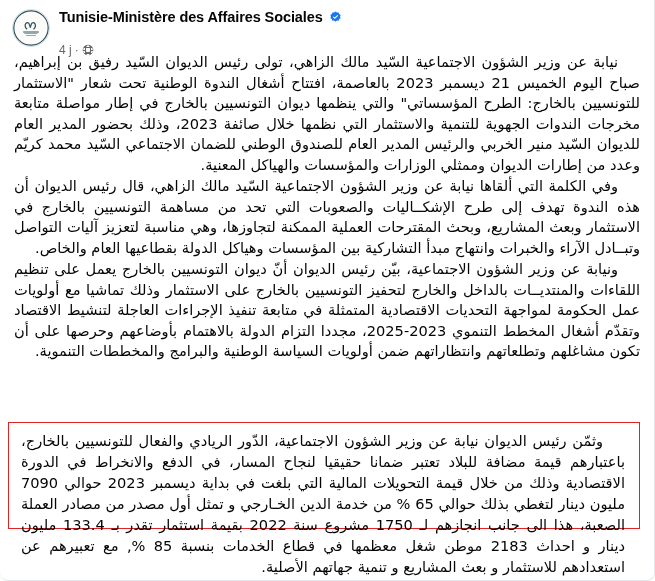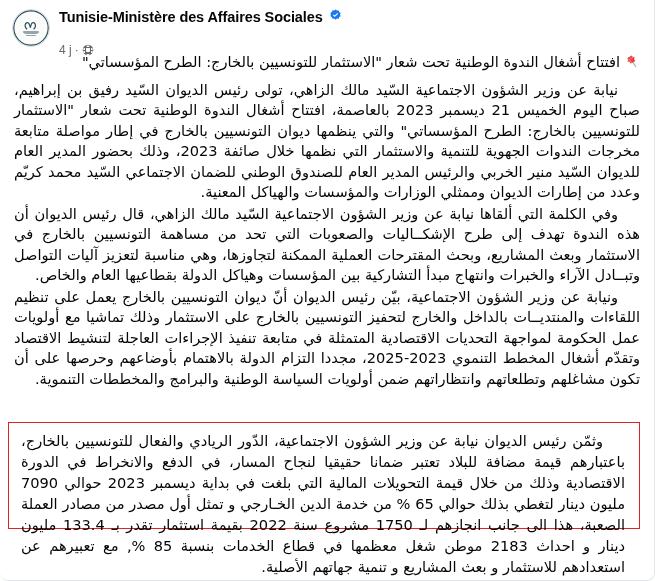--- a/index.html
+++ b/index.html
@@ -53,20 +53,21 @@
 
   .header-text {
     margin-left: 9px;
     display: flex;
     flex-direction: column;
     justify-content: flex-start;
     padding-top: 0px;
   }
   .name-row {
     display: flex;
+    align-items: center;
     line-height: 17px;
   }
   .page-name {
     font-size: 14.5px;
     font-weight: bold;
     color: #050505;
     letter-spacing: -0.1px;
     white-space: nowrap;
   }
   .verified-badge {
@@ -188,32 +189,20 @@
             <circle cx="8" cy="8" r="7.1" fill="#65676b"></circle>
             <path fill="#ffffff" d="M8 1.6c-.9 0-1.7 1-2.1 2.5h4.2C9.7 2.6 8.9 1.6 8 1.6zM5.6 5.2c-.15.85-.24 1.8-.24 2.8s.09 1.95.24 2.8h4.8c.15-.85.24-1.8.24-2.8s-.09-1.95-.24-2.8zm-1.45 0H2.35a6.4 6.4 0 00-.73 2.8h2.3c0-.98.08-1.93.23-2.8zm7.7 0c.15.87.23 1.82.23 2.8h2.3a6.4 6.4 0 00-.73-2.8zM1.62 9.2a6.4 6.4 0 00.73 2.8h1.8c-.15-.87-.23-1.82-.23-2.8zm10.53 0c0 .98-.08 1.93-.23 2.8h1.8a6.4 6.4 0 00.73-2.8zM5.9 13.4c.4 1.5 1.2 2.5 2.1 2.5s1.7-1 2.1-2.5z"></path>
           </svg>
         </span>
       </div>
     </div>
   </div>
 
   <div class="post-body">
 
-    <div class="para no-indent pin-line">
-      <span class="pin-icon">
-        <svg width="15" height="15" viewBox="0 0 16 16" aria-hidden="true">
-          <g transform="rotate(-32 8 8)">
-            <rect x="7.3" y="8.4" width="1.3" height="6.4" fill="#b0b4bb"></rect>
-            <rect x="5.1" y="2.0" width="5.7" height="2.5" rx="0.6" fill="#e5484d"></rect>
-            <path d="M4.0 4.5h8c.5 0 .6.5.3.8l-1.4 1.3v1.6c0 .5-.4.9-.9.9H6.0c-.5 0-.9-.4-.9-.9V6.6L3.7 5.3c-.3-.3-.2-.8.3-.8z" fill="#f03e3e"></path>
-            <rect x="6.0" y="4.6" width="1.1" height="4.1" fill="#ff8787" opacity="0.85"></rect>
-          </g>
-        </svg>
-      </span><span>افتتاح أشغال الندوة الوطنية تحت شعار "الاستثمار للتونسيين بالخارج: الطرح المؤسساتي"</span>
-    </div>
 
     <p class="para">نيابة عن وزير الشؤون الاجتماعية السّيد مالك الزاهي، تولى رئيس الديوان السّيد رفيق بن إبراهيم، صباح اليوم الخميس 21 ديسمبر 2023 بالعاصمة، افتتاح أشغال الندوة الوطنية تحت شعار "الاستثمار للتونسيين بالخارج: الطرح المؤسساتي" والتي ينظمها ديوان التونسيين بالخارج في إطار مواصلة متابعة مخرجات الندوات الجهوية للتنمية والاستثمار التي نظمها خلال صائفة 2023، وذلك بحضور المدير العام للديوان السّيد منير الخربي والرئيس المدير العام للصندوق الوطني للضمان الاجتماعي السّيد محمد كريّم وعدد من إطارات الديوان وممثلي الوزارات والمؤسسات والهياكل المعنية.</p>
     <p class="para">وفي الكلمة التي ألقاها نيابة عن وزير الشؤون الاجتماعية السّيد مالك الزاهي، قال رئيس الديوان أن هذه الندوة تهدف إلى طرح الإشكــاليات والصعوبات التي تحد من مساهمة التونسيين بالخارج في الاستثمار وبعث المشاريع، وبحث المقترحات العملية الممكنة لتجاوزها، وهي مناسبة لتعزيز آليات التواصل وتبــادل الآراء والخبرات وانتهاج مبدأ التشاركية بين المؤسسات وهياكل الدولة بقطاعيها العام والخاص.</p>
     <p class="para">ونيابة عن وزير الشؤون الاجتماعية، بيّن رئيس الديوان أنّ ديوان التونسيين بالخارج يعمل على تنظيم اللقاءات والمنتديــات بالداخل والخارج لتحفيز التونسيين بالخارج على الاستثمار وذلك تماشيا مع أولويات عمل الحكومة لمواجهة التحديات الاقتصادية المتمثلة في متابعة تنفيذ الإجراءات العاجلة لتنشيط الاقتصاد وتقدّم أشغال المخطط التنموي 2023-2025، مجددا التزام الدولة بالاهتمام بأوضاعهم وحرصها على أن تكون مشاغلهم وتطلعاتهم وانتظاراتهم ضمن أولويات السياسة الوطنية والبرامج والمخططات التنموية.</p>
   </div>
 
   <div class="highlight-box">
     <div class="highlight-inner">وثمّن رئيس الديوان نيابة عن وزير الشؤون الاجتماعية، الدّور الريادي والفعال للتونسيين بالخارج، باعتبارهم قيمة مضافة للبلاد تعتبر ضمانا حقيقيا لنجاح المسار، في الدفع والانخراط في الدورة الاقتصادية وذلك من خلال قيمة التحويلات المالية التي بلغت في بداية  ديسمبر 2023 حوالي 7090 مليون دينار لتغطي بذلك حوالي 65 % من خدمة الدين الخـارجي و تمثل أول مصدر من مصادر العملة الصعبة، هذا الى جانب انجازهم لـ 1750 مشروع سنة 2022  بقيمة استثمار تقدر بـ 133.4 مليون دينار و احداث 2183 موطن شغل  معظمها في قطاع الخدمات  بنسبة 85  %,  مع تعبيرهم عن استعدادهم للاستثمار و بعث المشاريع و تنمية جهاتهم الأصلية.</div>
   </div>
 

